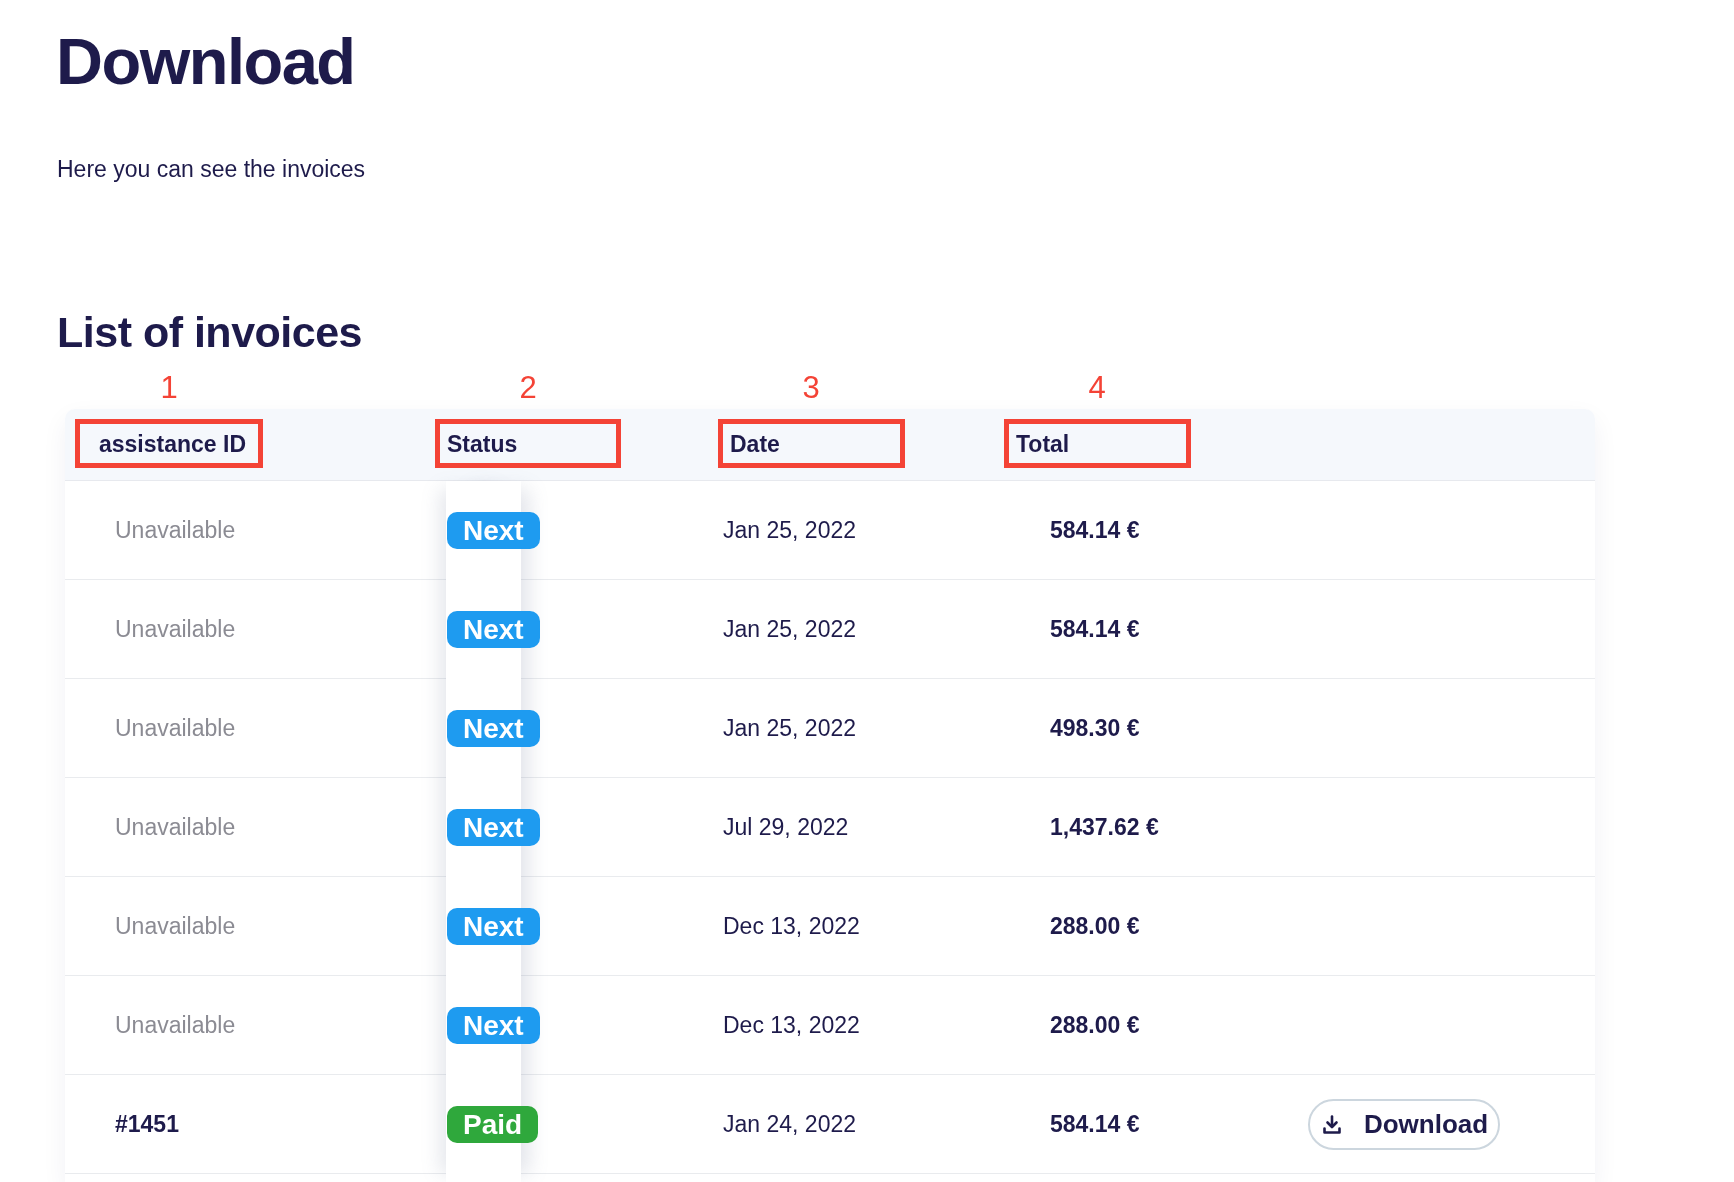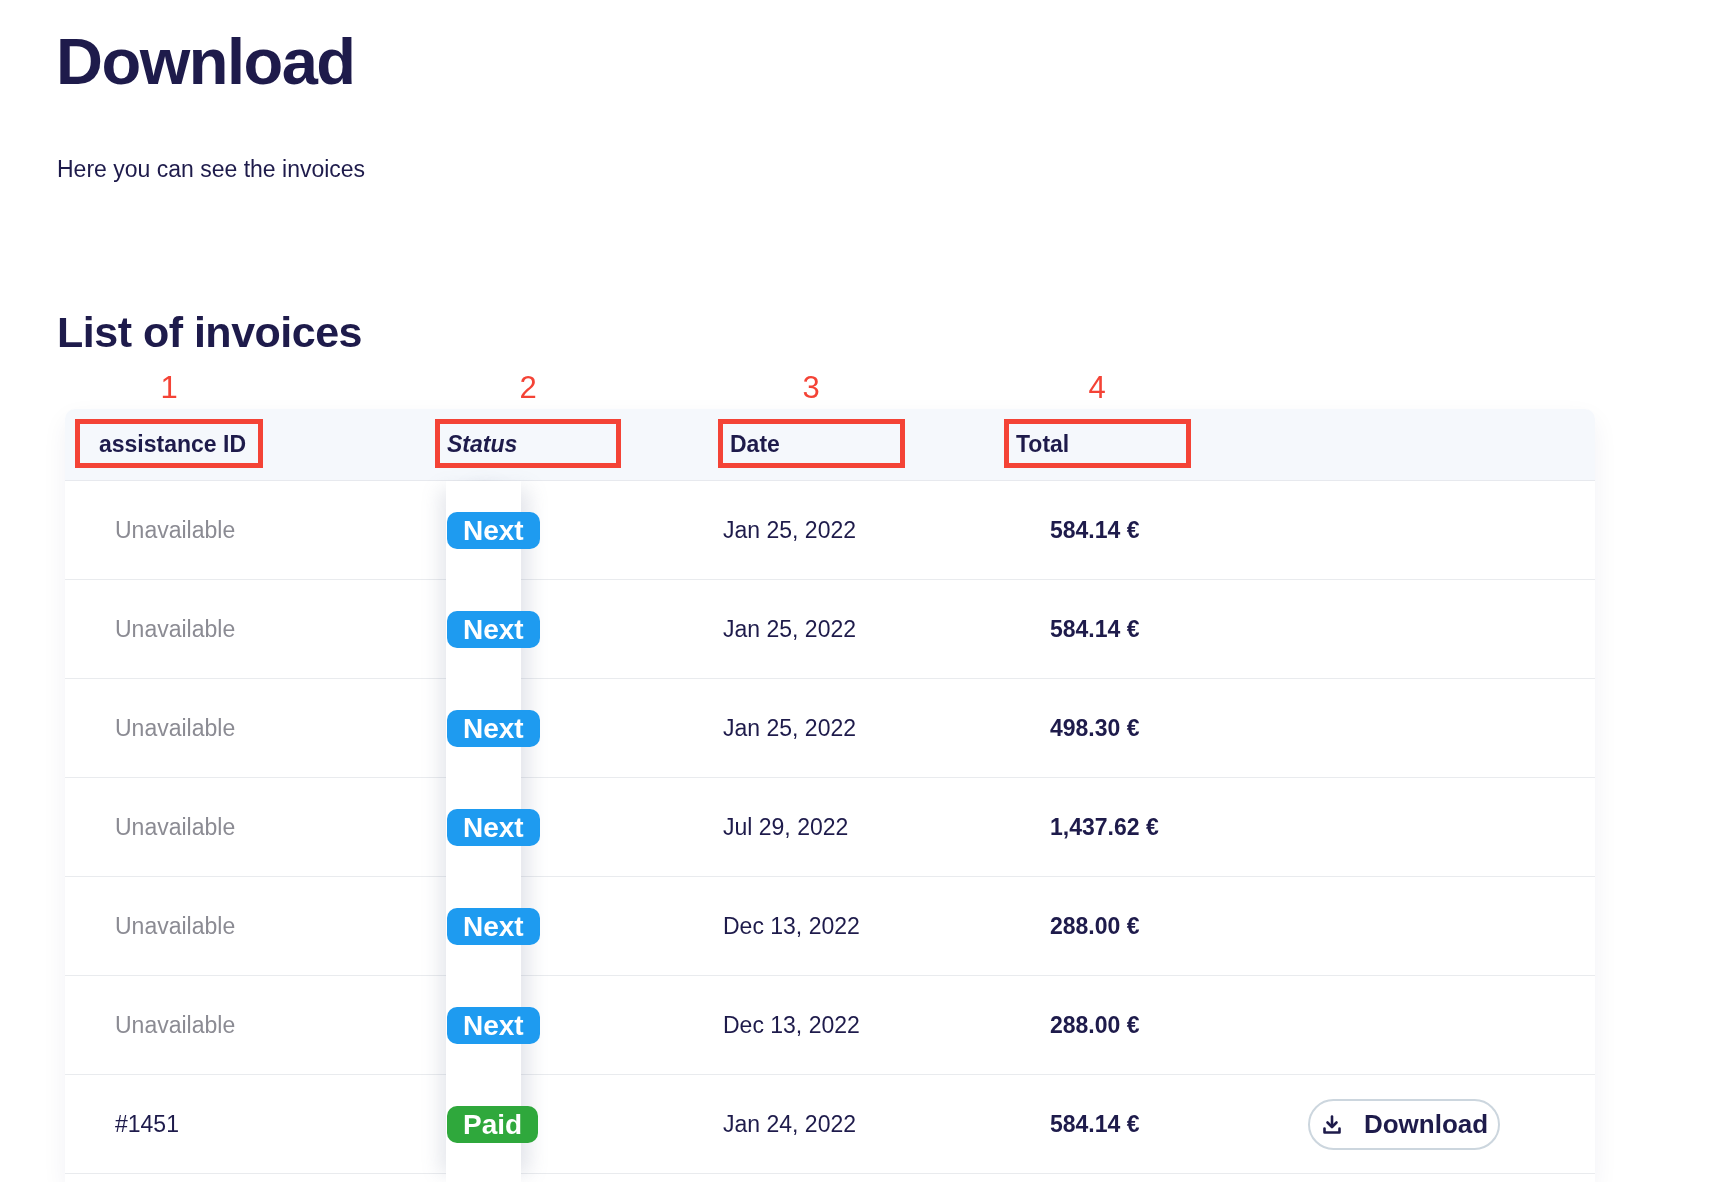--- a/index.html
+++ b/index.html
@@ -19,21 +19,21 @@
 
   
   .table-wrap { position:absolute; left:65px; top:409px; width:1530px; height:773px;
                 background:#fff; border-radius:10px 10px 0 0;
                 box-shadow:0 10px 26px rgba(30,41,90,0.06); }
   .thead { position:relative; height:72px; background:#f5f8fc; border-radius:10px 10px 0 0;
            border-bottom:1px solid #e7e9ee; }
   .th { position:absolute; top:0; line-height:71px; font-size:23px; font-weight:700;
         color:#1e1b4b; }
   .th-id    { left:34px; }
-  .th-status{ left:382px;font-style:italic; }
+  .th-status{ left:382px; }
   .th-date  { left:665px; }
   .th-total { left:951px; }
 
   
   .red-box { position:absolute; top:10px; height:49px; border:5px solid #f44336;
              background:transparent; z-index:6; }
   .red-box-1 { left:10px;  width:188px; }
   .red-box-2 { left:370px; width:186px; }
   .red-box-3 { left:653px; width:187px; }
   .red-box-4 { left:939px; width:187px; }
@@ -42,21 +42,21 @@
 
   
   .col-strip { position:absolute; left:381px; top:72px; width:75px; bottom:0; background:#ffffff;
                box-shadow:-14px 0 18px -8px rgba(110,120,150,0.18),
                            16px 0 20px -8px rgba(110,120,150,0.20);
                z-index:1; }
 
   .row { position:relative; height:99px; border-bottom:1px solid #e9ebee; background:transparent; }
   .cell { position:absolute; top:0; line-height:98px; font-size:23px; color:#1e1b4b;margin-left:28px; }
   .cell-id { left:22px; font-weight:400; color:#8b8b93; }
-  .cell-id.strong { color:#1e1b4b; font-weight:400; }
+  .cell-id.strong { color:#1e1b4b; font-weight:700; }
   .cell-date  { left:630px; font-weight:400; }
   .cell-total { left:957px; font-weight:700; }
 
   .badge { position:absolute; left:382px; top:31px; height:37px; padding:0 16px;
            border-radius:10px; font-size:28px; font-weight:700; color:#ffffff;
            line-height:37px; z-index:2; }
 
   .download-btn { position:absolute; left:1243px; top:24px; width:192px; height:51px;
                   border-radius:26px; border:2px solid #ccd6de; background:#ffffff;
                   display:flex; align-items:center; justify-content:center; gap:20px;

